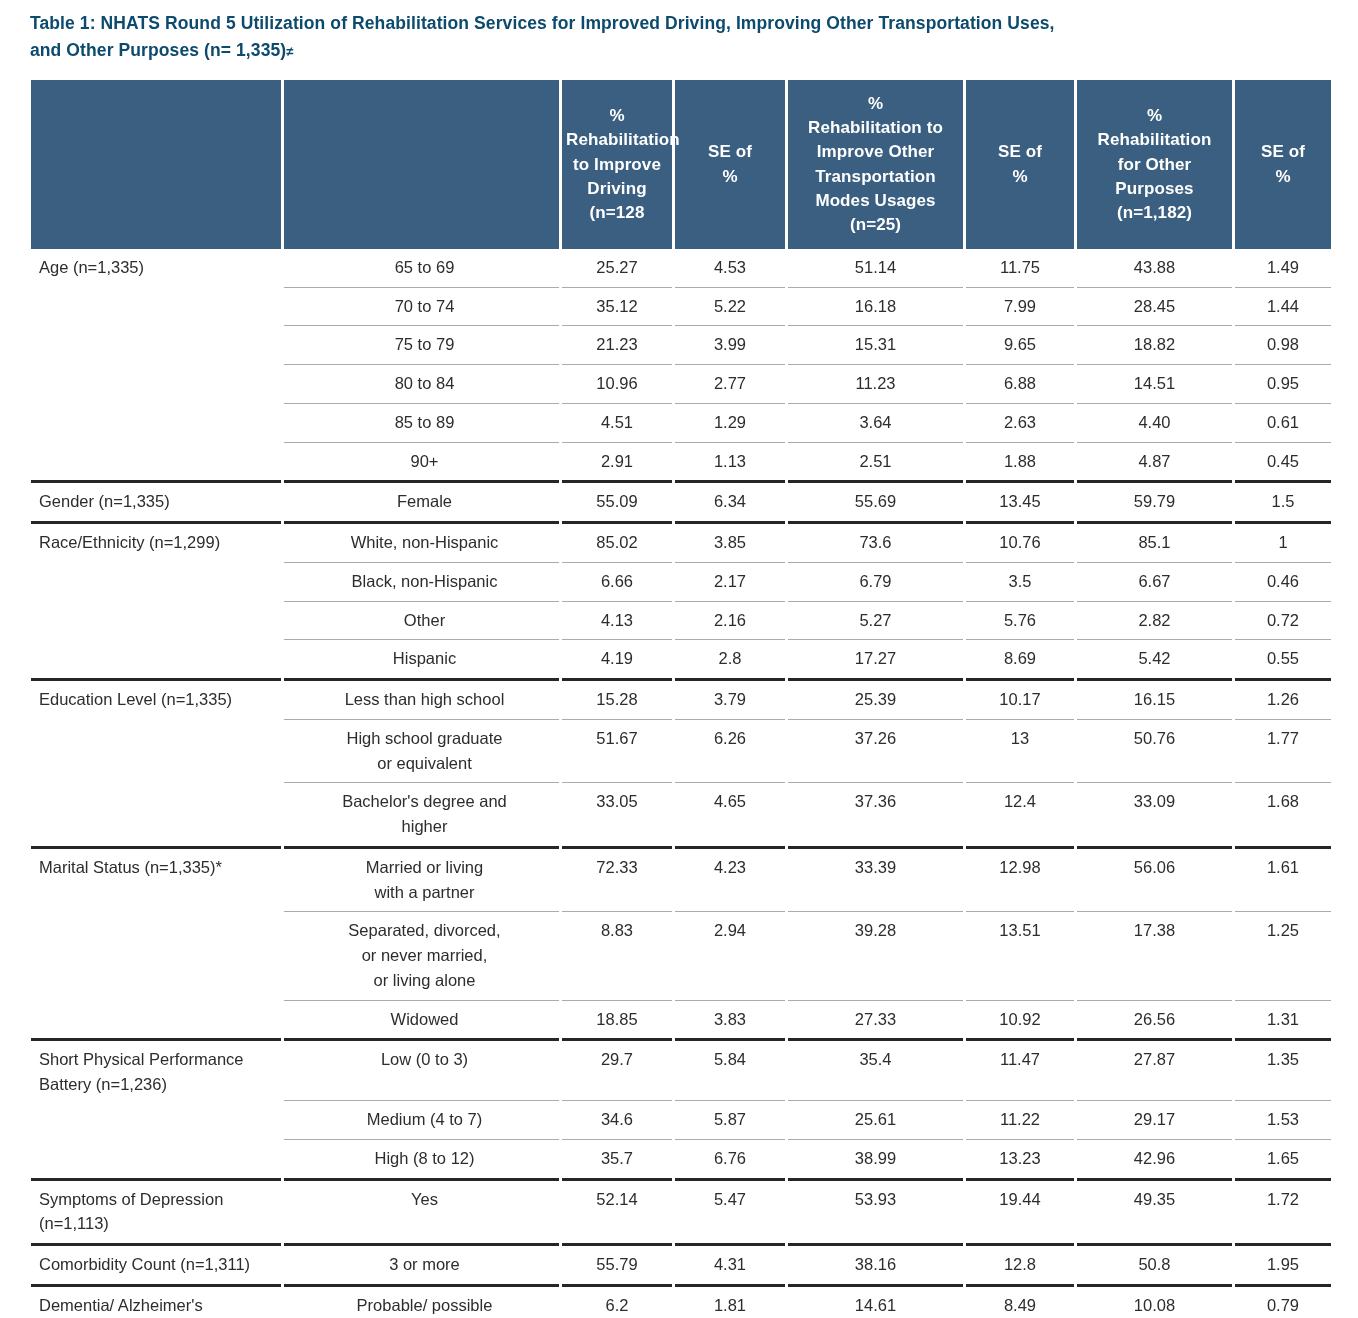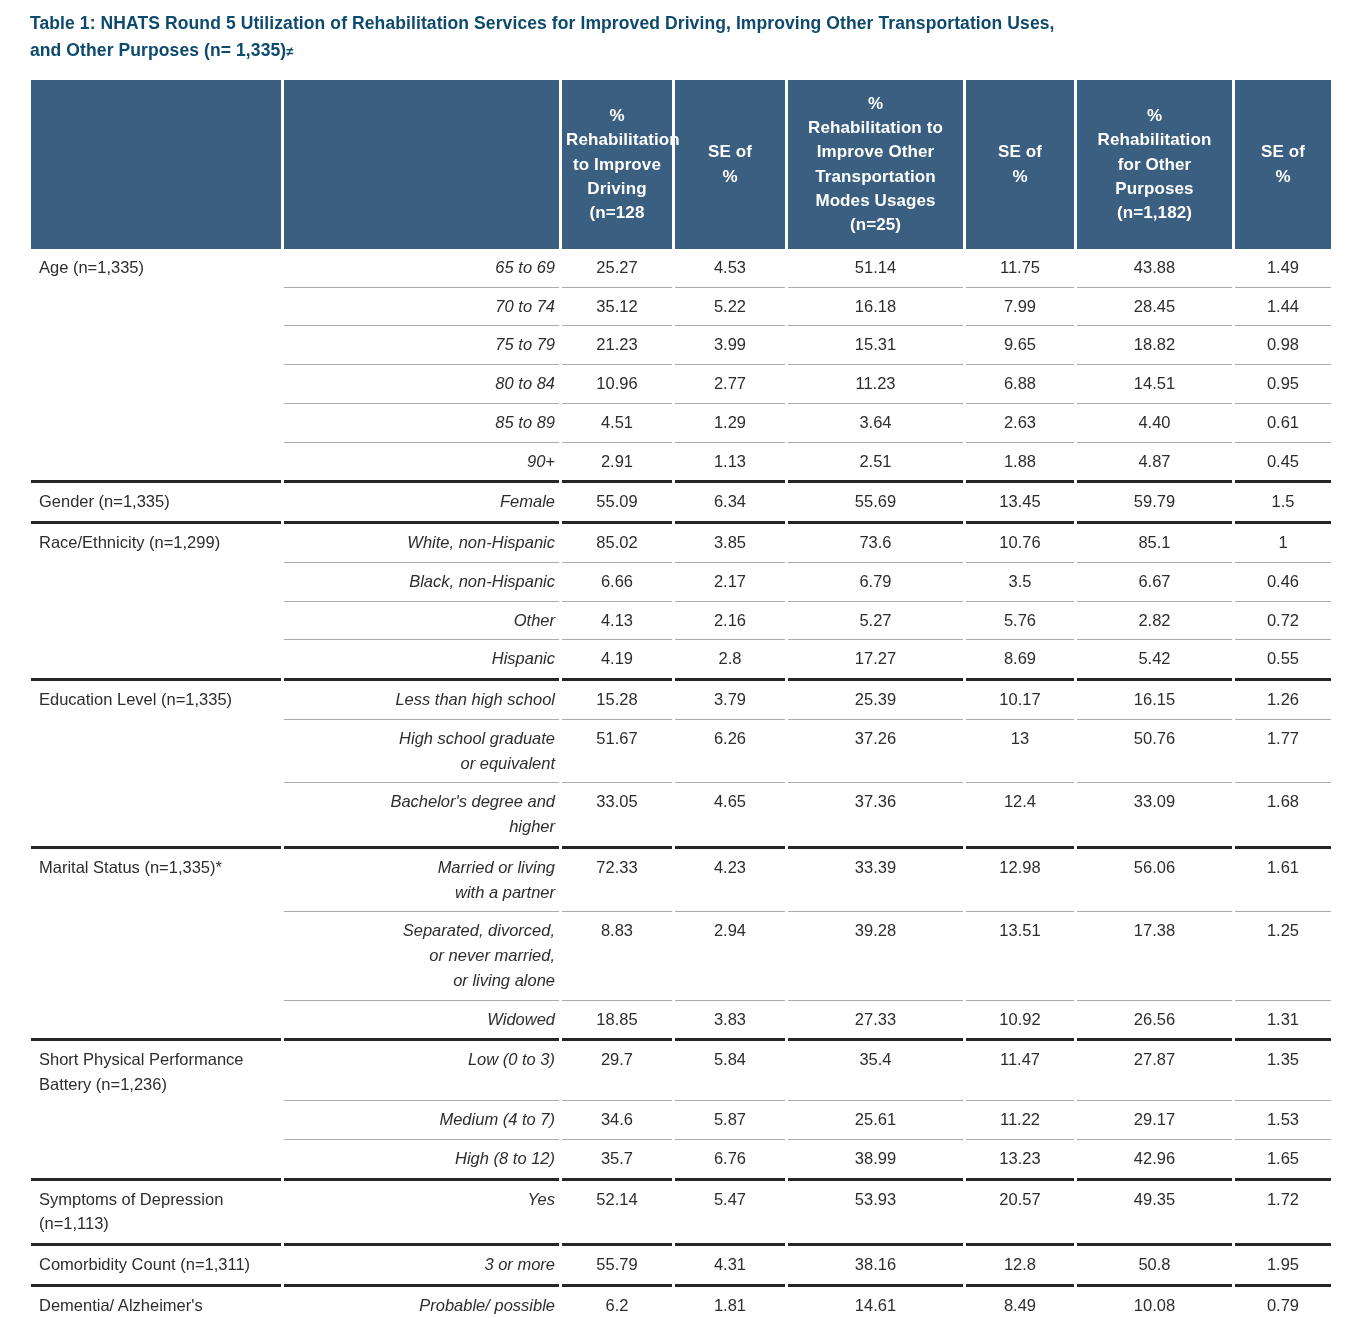--- a/index.html
+++ b/index.html
@@ -45,22 +45,21 @@
     padding: 6px 4px 7px 4px;
     color: #2e2c2d;
   }
   td.cat {
     text-align: left;
     padding-left: 8px;
     white-space: pre-line;
     margin-top: 16px;
   }
   td.sub {
-    font-style: italic;
-    text-align: right;
+    text-align: center;
     padding-left: 10px;
     white-space: pre-line;
   }
   td.num { text-align: center; }
   .row-sep  { border-bottom: 1.5px solid #ababab; }
   .group-end{ border-bottom: 3px solid #272525; }
 </style>
 </head>
 <body>
 
@@ -300,21 +299,21 @@
           <td class="num group-end">42.96</td>
           <td class="num group-end">1.65</td>
         </tr>
         <tr>
           <td class="cat group-end" rowspan="1">Symptoms of Depression
 (n=1,113)</td>
           <td class="sub group-end" style="padding-bottom: 24px;">Yes</td>
           <td class="num group-end">52.14</td>
           <td class="num group-end">5.47</td>
           <td class="num group-end">53.93</td>
-          <td class="num group-end">20.57</td>
+          <td class="num group-end">19.44</td>
           <td class="num group-end">49.35</td>
           <td class="num group-end">1.72</td>
         </tr>
         <tr>
           <td class="cat group-end" rowspan="1">Comorbidity Count (n=1,311)</td>
           <td class="sub group-end">3 or more</td>
           <td class="num group-end">55.79</td>
           <td class="num group-end">4.31</td>
           <td class="num group-end">38.16</td>
           <td class="num group-end">12.8</td>

